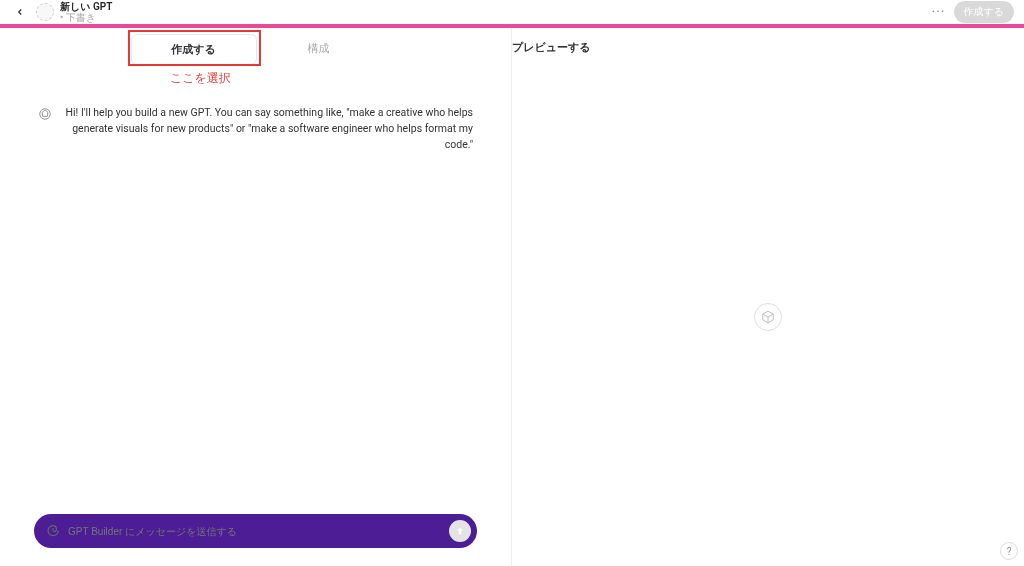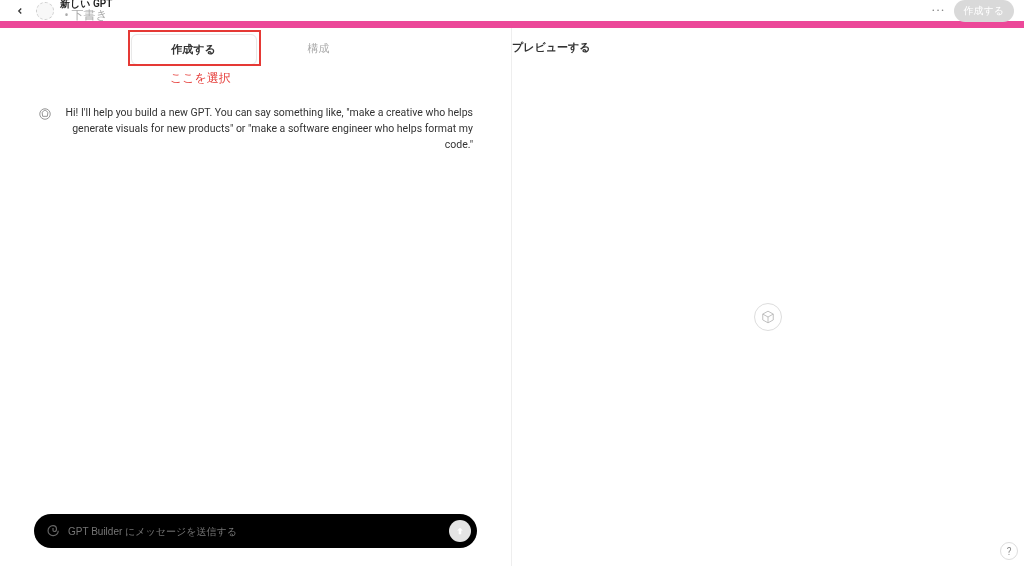--- a/index.html
+++ b/index.html
@@ -13,21 +13,21 @@
       width: 1024px;
       height: 566px;
       overflow: hidden;
       position: relative;
     }
     .header {
       height: 28px;
       display: flex;
       align-items: center;
       padding: 0 10px;
-      border-bottom: 7px solid #ec4899;
+      border-bottom: 4px solid #ec4899;
       justify-content: space-between;
     }
     .header-left {
       display: flex;
       align-items: center;
       gap: 6px;
     }
     .back-btn {
       width: 20px;
       height: 20px;
@@ -48,23 +48,22 @@
       display: flex;
       flex-direction: column;
       line-height: 1.1;
     }
     .header-title {
       font-size: 10px;
       font-weight: 600;
       color: #222;
     }
     .header-sub {
-      font-size: 12px;
+      font-size: 10px;
       color: #aaa;
-      text-align: center;
     }
     .header-right {
       display: flex;
       align-items: center;
       gap: 8px;
     }
     .more-btn {
       color: #888;
       font-size: 14px;
       cursor: pointer;
@@ -170,21 +169,21 @@
       border-radius: 50%;
       display: flex;
       align-items: center;
       justify-content: center;
       color: #ccc;
     }
     .input-row {
       padding: 10px 34px 18px;
     }
     .input-box {
-      background: #000000;
+      background: #4c1d95;
       border-radius: 20px;
       height: 34px;
       display: flex;
       align-items: center;
       padding: 0 6px 0 12px;
       gap: 8px;
     }
     .attach-icon {
       color: #666;
       width: 14px;

